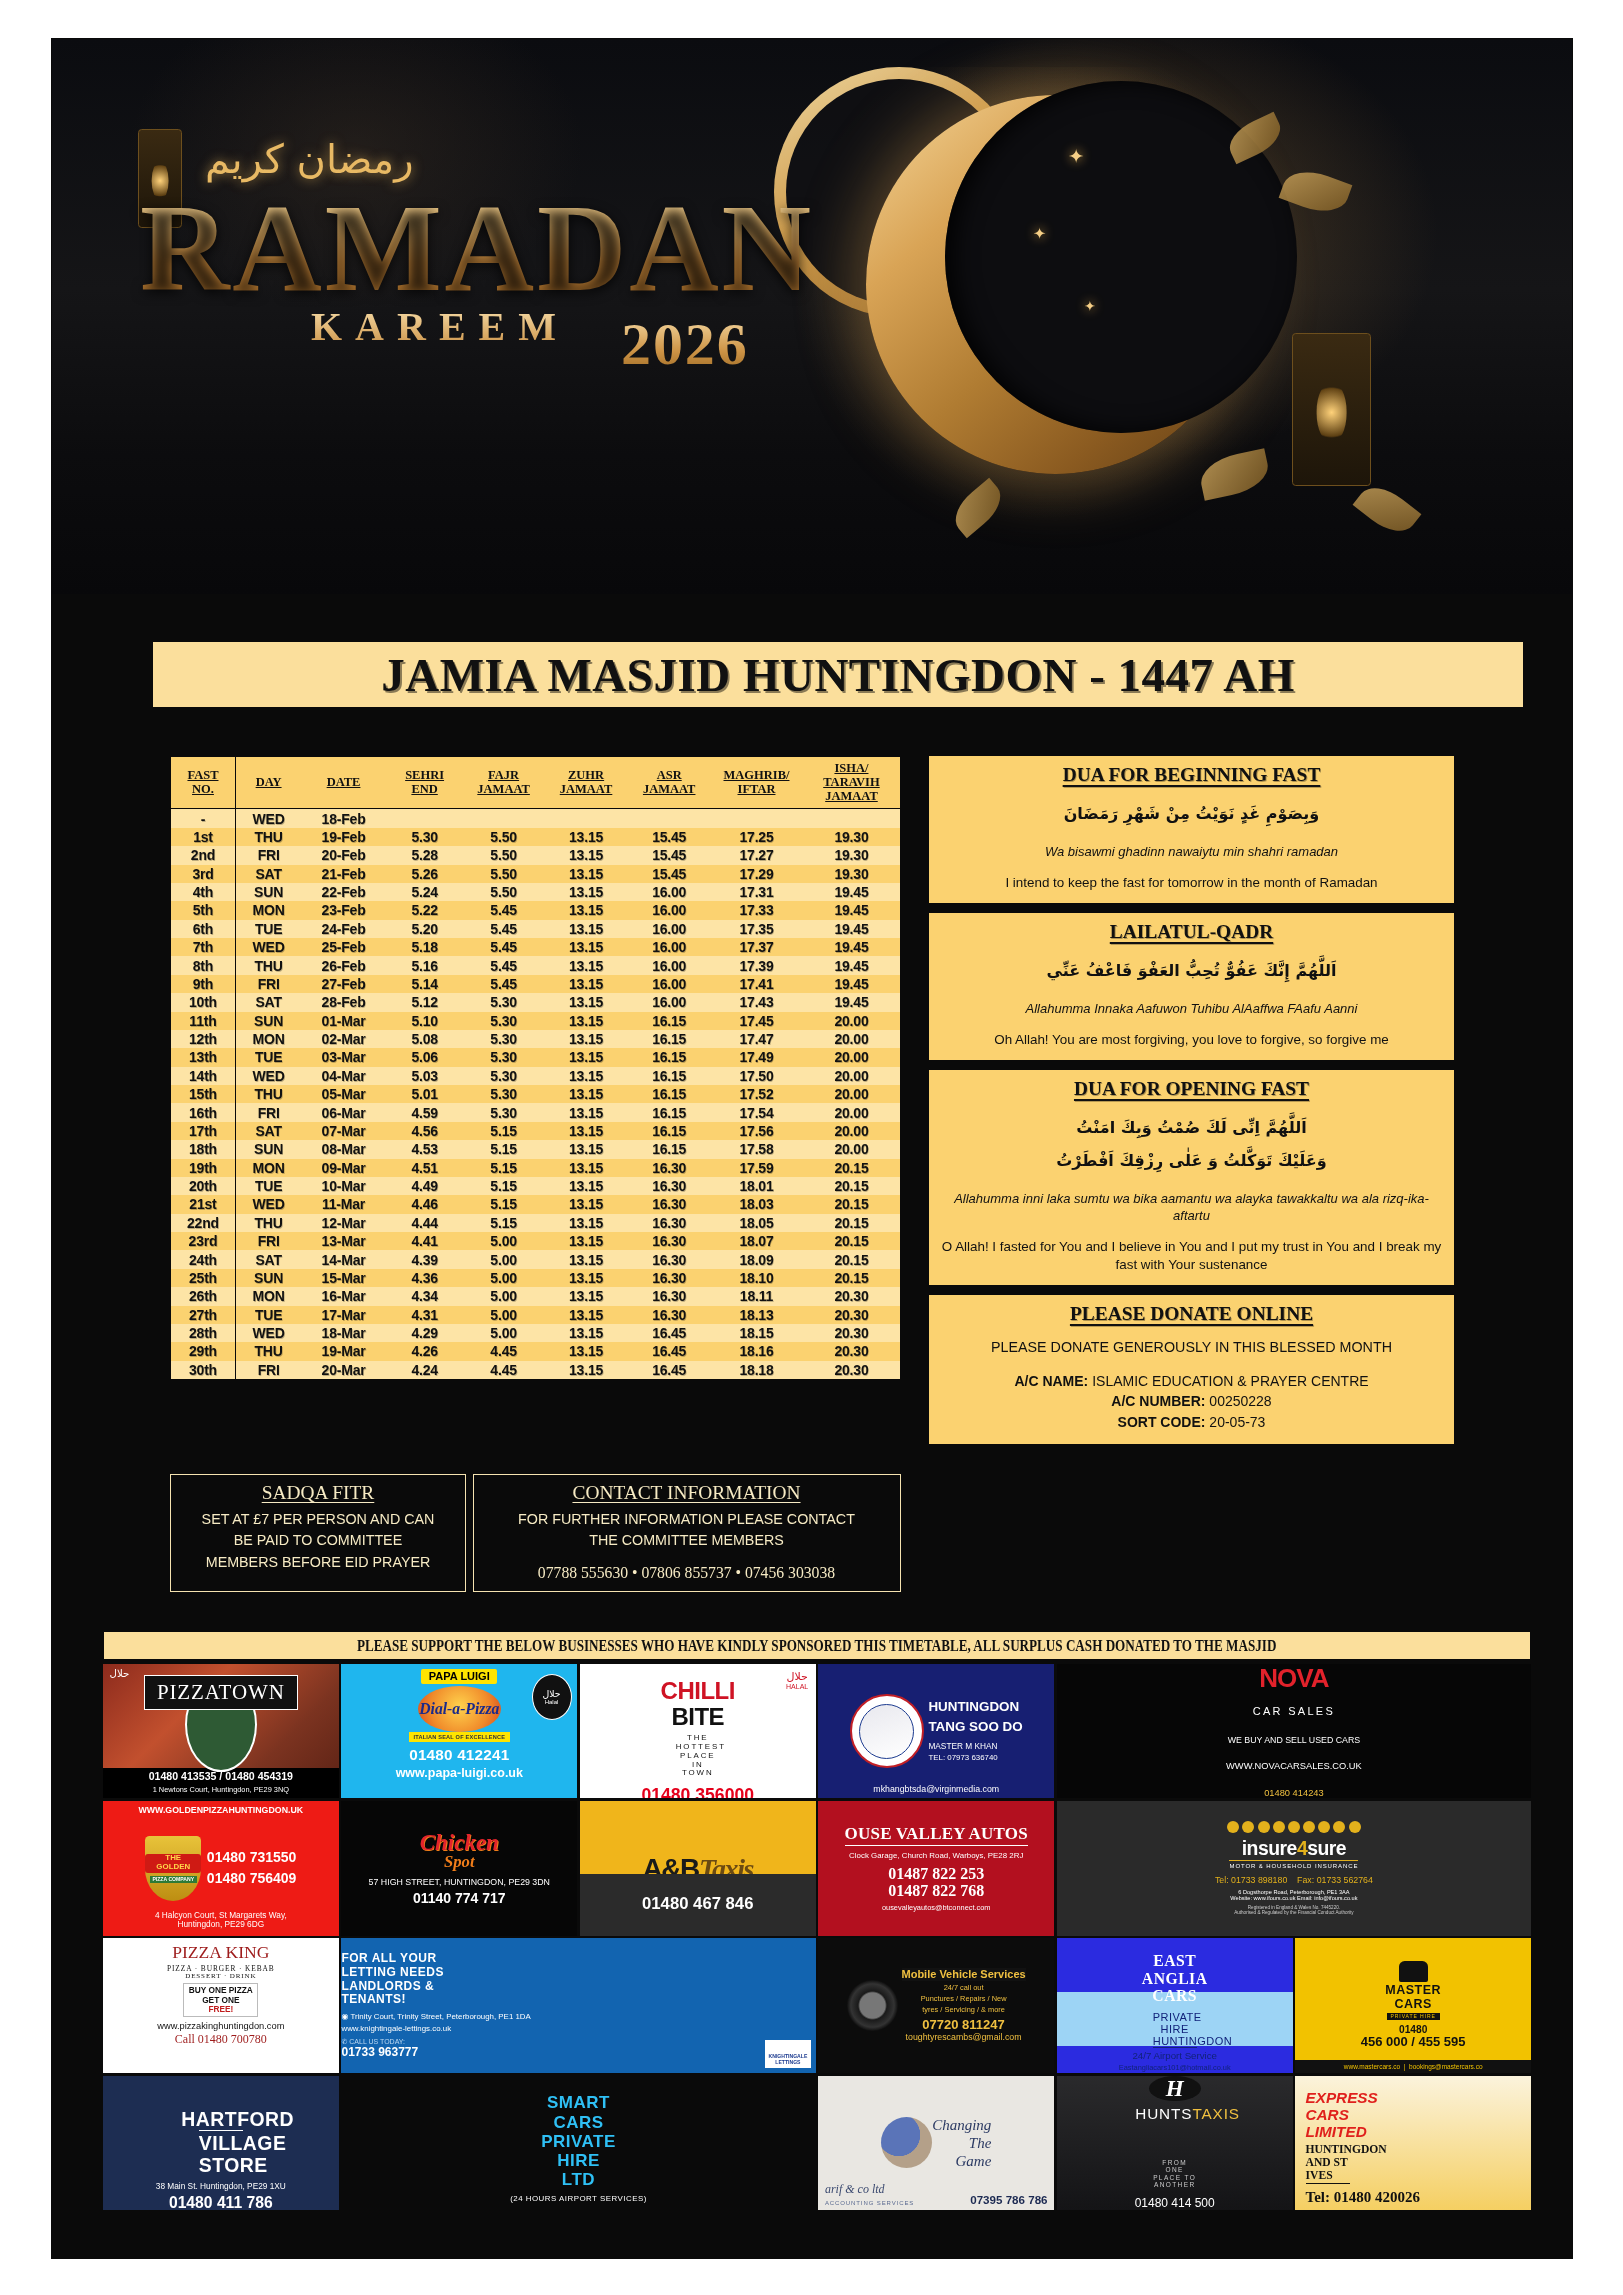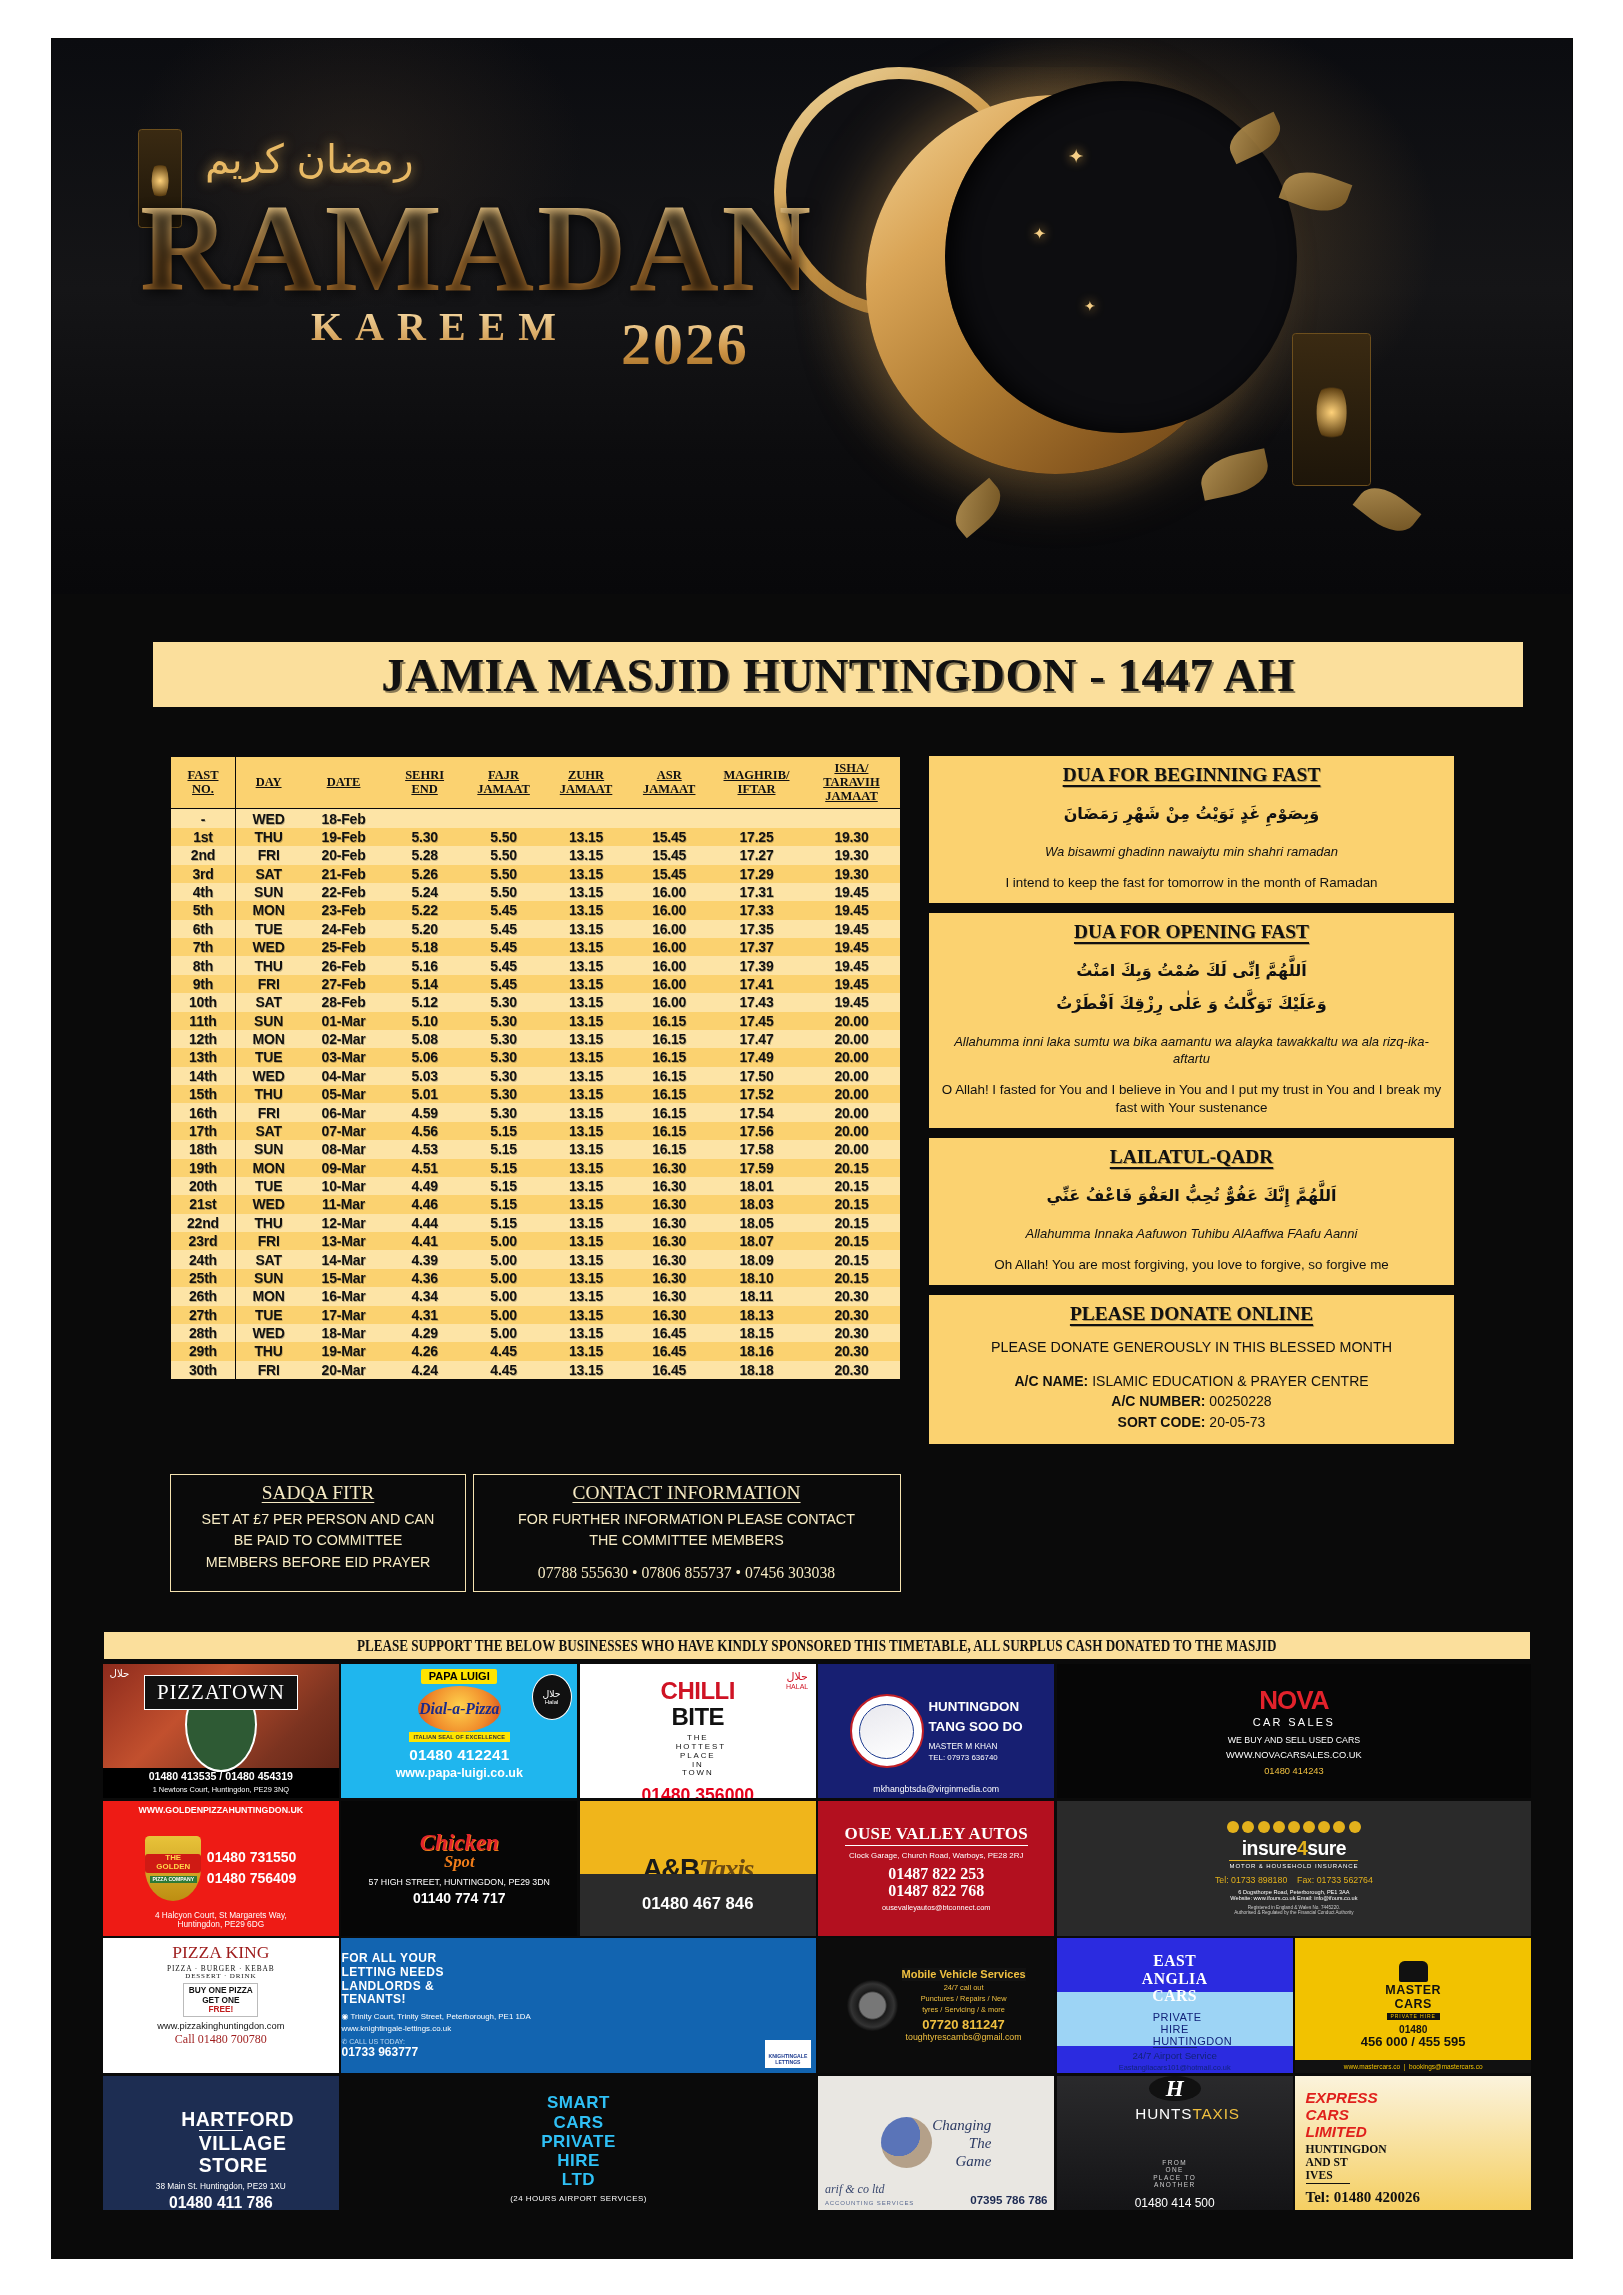--- a/index.html
+++ b/index.html
@@ -892,32 +892,32 @@
     <div class="right-col">
 
       <div class="panel">
         <h2>DUA FOR BEGINNING FAST</h2>
         <div class="ar">وَبِصَوْمِ غَدٍ نَوَيْتُ مِنْ شَهْرِ رَمَضَانَ</div>
         <div class="tl">Wa bisawmi ghadinn nawaiytu min shahri ramadan</div>
         <div class="en">I intend to keep the fast for tomorrow in the month of Ramadan</div>
       </div>
 
       <div class="panel">
+        <h2>LAILATUL-QADR</h2>
+        <div class="ar">اَللَّهُمَّ إِنَّكَ عَفُوٌّ تُحِبُّ العَفْوَ فَاعْفُ عَنِّي</div>
+        <div class="tl">Allahumma Innaka Aafuwon Tuhibu AlAaffwa FAafu Aanni</div>
+        <div class="en">Oh Allah! You are most forgiving, you love to forgive, so forgive me</div>
+      </div>
+
+      <div class="panel">
         <h2>DUA FOR OPENING FAST</h2>
         <div class="ar">اَللَّهُمَّ اِنِّى لَكَ صُمْتُ وَبِكَ امَنْتُ</div>
         <div class="ar" style="margin-top:-10.2px;">وَعَلَيْكَ تَوَكَّلتُ وَ عَلٰى رِزْقِكَ اَفْطَرْتُ</div>
         <div class="tl">Allahumma inni laka sumtu wa bika aamantu wa alayka tawakkaltu wa ala rizq-ika-aftartu</div>
         <div class="en">O Allah! I fasted for You and I believe in You and I put my trust in You and I break my fast with Your sustenance</div>
-      </div>
-
-      <div class="panel">
-        <h2>LAILATUL-QADR</h2>
-        <div class="ar">اَللَّهُمَّ إِنَّكَ عَفُوٌّ تُحِبُّ العَفْوَ فَاعْفُ عَنِّي</div>
-        <div class="tl">Allahumma Innaka Aafuwon Tuhibu AlAaffwa FAafu Aanni</div>
-        <div class="en">Oh Allah! You are most forgiving, you love to forgive, so forgive me</div>
       </div>
 
       <div class="panel donate">
         <h2>PLEASE DONATE ONLINE</h2>
         <div class="sub">PLEASE DONATE GENEROUSLY IN THIS BLESSED MONTH</div>
         <div class="acct">
           <div>
             <b>A/C NAME:</b>
             <span>ISLAMIC EDUCATION &amp; PRAYER CENTRE</span>
           </div>
@@ -997,21 +997,21 @@
         </div>
       <div class="txt">
         <div class="t1">HUNTINGDON</div>
         <div class="t2">TANG SOO DO</div>
         <div class="t3">MASTER M KHAN</div>
         <div class="t4">TEL: 07973 636740</div>
       </div>
       <div class="t5">mkhangbtsda@virginmedia.com</div>
     </div>
 
-    <div class="ad ad-nova" style="grid-column: span 2;">
+    <div class="ad ad-nova" style="grid-column: span 2; justify-content: space-between;">
       <div class="n">NOVA</div>
       <div class="cs">CAR SALES</div>
       <div class="s1">WE BUY AND SELL USED CARS</div>
       <div class="s2">WWW.NOVACARSALES.CO.UK</div>
       <div class="s3">01480 414243</div>
     </div>
 
     <div class="ad ad-golden">
       <div class="web">WWW.GOLDENPIZZAHUNTINGDON.UK</div>
       <div class="shield">

